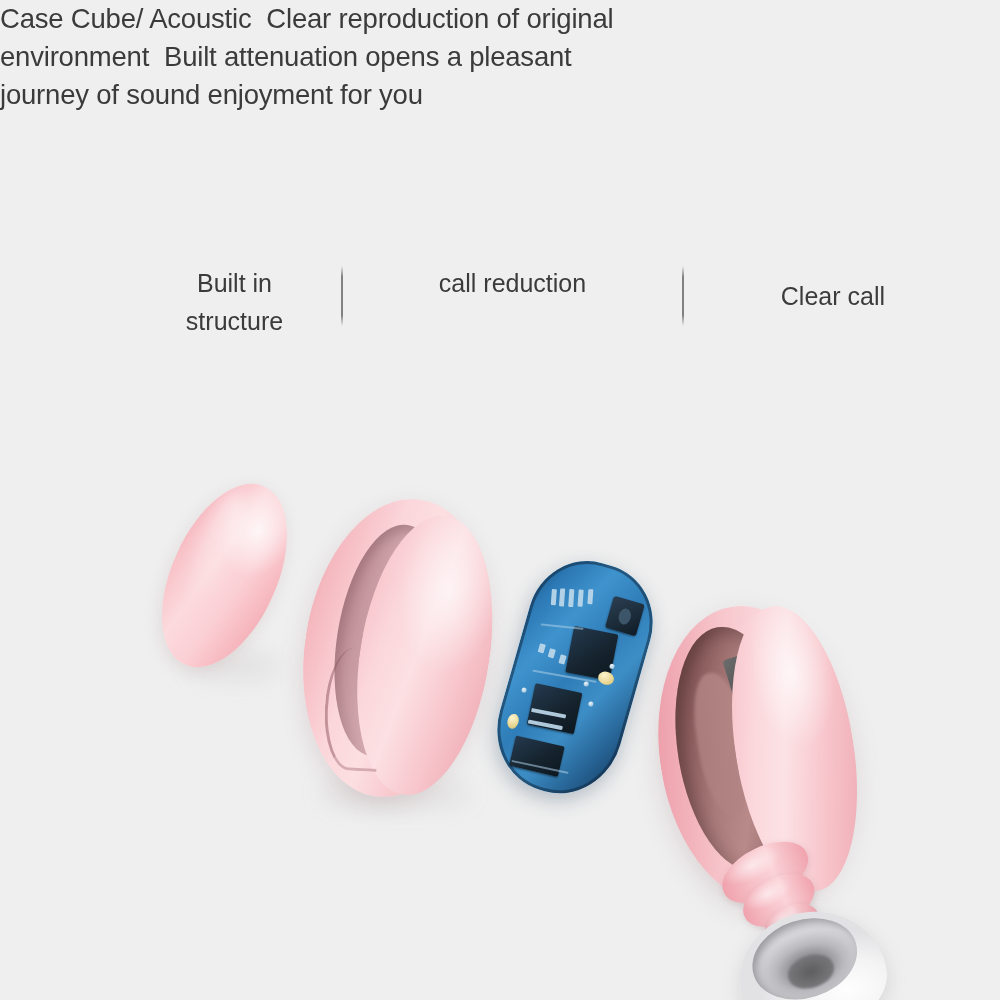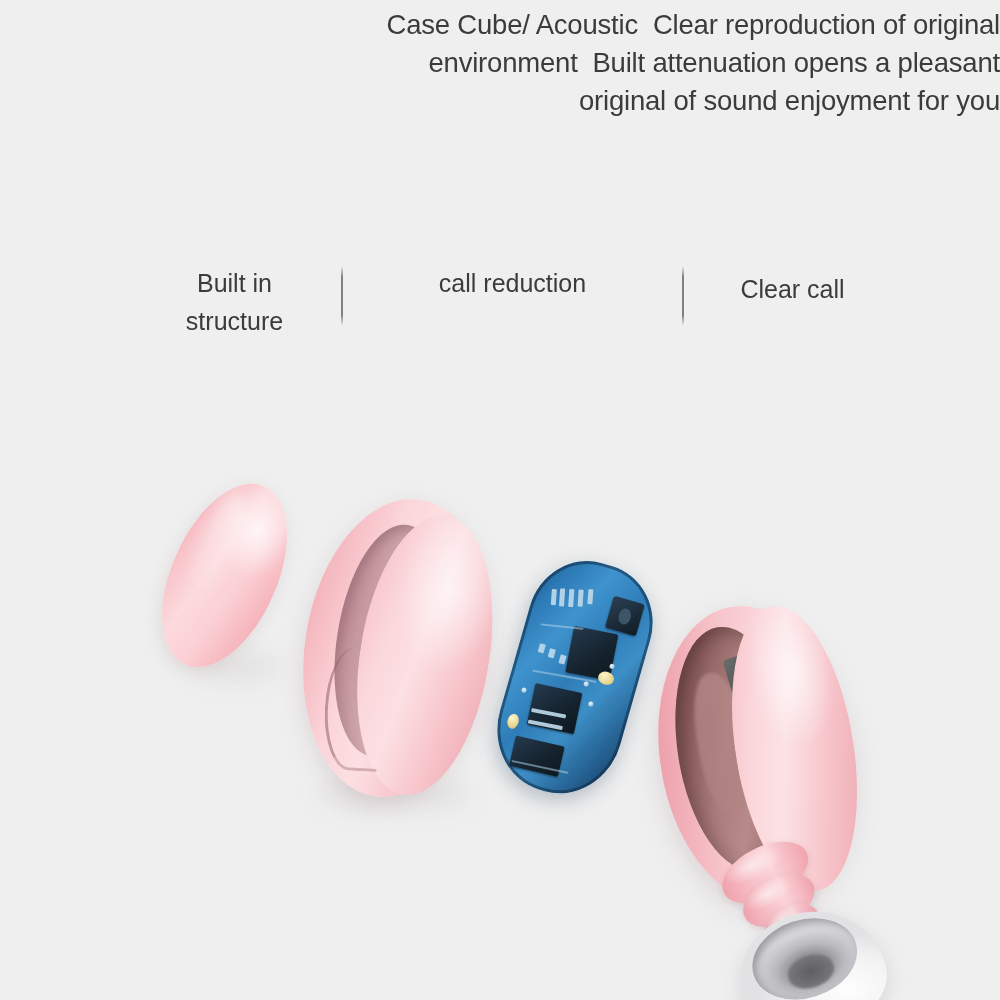--- a/index.html
+++ b/index.html
@@ -15,22 +15,21 @@
     overflow: hidden;
     position: relative;
   }
 
   
   .header-block {
     position: absolute;
     top: 0;
     left: 0;
     width: 1000px;
-    padding-top: 6px;
-    text-align: right;
+    text-align: left;
   }
   .header-line {
     font-size: 27.5px;
     line-height: 38px;
     letter-spacing: -0.2px;
     color: #3b3b3b;
     white-space: pre;
     font-weight: 400;
   }
 
@@ -44,21 +43,21 @@
   }
   .feature {
     position: absolute;
     text-align: center;
     font-size: 25px;
     line-height: 38px;
     color: #3b3b3b;
   }
   .feature-1 { left: 127px; width: 215px; top: 6px; }
   .feature-2 { left: 360px; width: 305px; top: 6px; }
-  .feature-3 { left: 700px; width: 185px; top: 12px; }
+  .feature-3 { left: 700px; width: 185px; top: 19px; text-align: right; }
 
   .divider {
     position: absolute;
     width: 2px;
     height: 60px;
     top: 8px;
     background: linear-gradient(to bottom,
                  rgba(140,140,140,0) 0%,
                  rgba(110,110,110,0.85) 18%,
                  rgba(110,110,110,0.85) 82%,
@@ -382,21 +381,21 @@
     filter: blur(12px);
     background: rgba(150,135,138,0.16);
   }
 </style>
 </head>
 <body>
 
 <div class="header-block">
   <div class="header-line">Case Cube/ Acoustic  Clear reproduction of original</div>
   <div class="header-line">environment  Built attenuation opens a pleasant</div>
-  <div class="header-line">original of sound enjoyment for you</div>
+  <div class="header-line">journey of sound enjoyment for you</div>
 </div>
 
 <div class="feature-row">
 
   <div class="feature feature-1">
     <div>Built in</div>
     <div>structure</div>
   </div>
 
   <div class="divider divider-1"></div>

